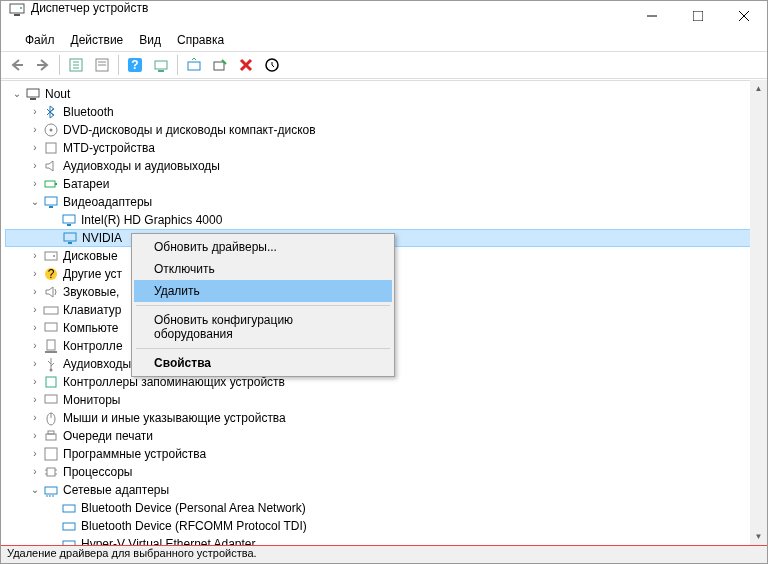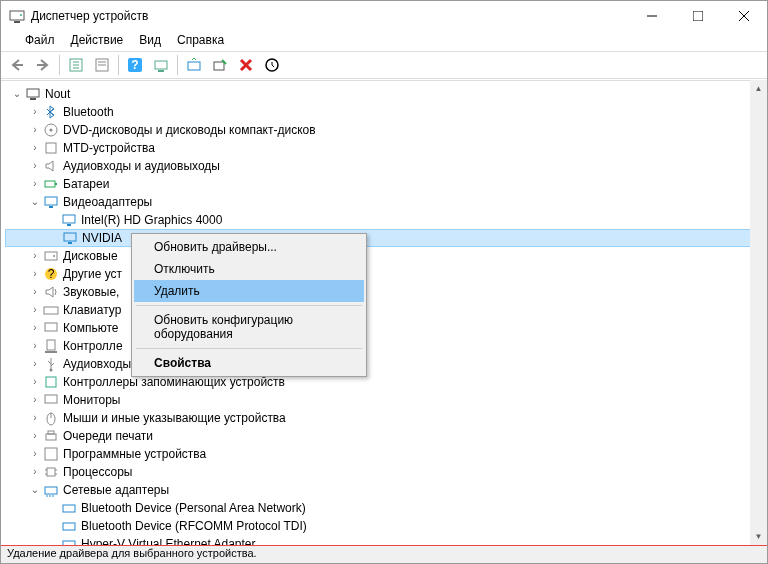--- a/index.html
+++ b/index.html
@@ -1,35 +1,35 @@
 <!DOCTYPE html>
 <html><head>
 <meta charset="utf-8">
 <style>
 * { margin:0; padding:0; box-sizing:border-box; font-family:"Segoe UI",Tahoma,sans-serif; font-size:12px; }
 body { background:#fff; width:768px; height:564px; overflow:hidden; position:relative; border:1px solid #999; }
-.titlebar { height:30px; display:flex; align-items:center; padding:0 0 0 8px; background:#fff; }
+.titlebar { height:30px; display:flex; align-items:flex-start; padding:0 0 0 8px; background:#fff; }
 .titlebar .ticon { width:16px; height:16px; margin-right:6px; }
 .titlebar .title { flex:1; }
 .winbtns { display:flex; height:100%; }
 .winbtn { width:46px; height:30px; display:flex; align-items:center; justify-content:center; }
 .menubar { height:20px; display:flex; gap:0; padding:0 16px; }
 .menubar span { padding:2px 8px; }
 .toolbar { height:28px; border-top:1px solid #ddd; border-bottom:1px solid #ddd; display:flex; align-items:center; padding:0 4px; gap:2px; }
 .tbtn { width:24px; height:24px; display:flex; align-items:center; justify-content:center; border:1px solid transparent; }
 .tbtn svg { width:16px; height:16px; }
 .sep { width:1px; height:20px; background:#ccc; margin:0 2px; }
 .treewrap { position:absolute; top:79px; bottom:18px; left:0; right:0; overflow:hidden; border-top:1px solid #ddd; }
 .tree { padding:4px 0 0 4px; line-height:18px; }
 .node { display:flex; align-items:center; height:18px; white-space:nowrap; }
 .exp { width:16px; height:16px; display:flex; align-items:center; justify-content:center; color:#666; cursor:pointer; font-size:10px; }
 .nicon { width:16px; height:16px; margin-right:4px; flex-shrink:0; }
 .sel { background:#cce8ff; border:1px solid #99d1ff; }
 .l0{padding-left:4px}.l1{padding-left:22px}.l2{padding-left:40px}
-.ctxmenu { position:absolute; left:130px; top:232px; width:236px; background:#f0f0f0; border:1px solid #a0a0a0; box-shadow:2px 2px 4px rgba(0,0,0,.25); padding:2px; z-index:10; }
+.ctxmenu { position:absolute; left:130px; top:232px; width:264px; background:#f0f0f0; border:1px solid #a0a0a0; box-shadow:2px 2px 4px rgba(0,0,0,.25); padding:2px; z-index:10; }
 .ctxitem { padding:4px 20px; }
 .ctxitem.hover { background:#90c8f6; }
 .ctxsep { height:1px; background:#d0d0d0; margin:3px 2px; }
 .status { position:absolute; bottom:0; left:0; right:0; height:18px; border-top:1px solid #ef4444; padding:1px 6px; font-size:11px; background:#f0f0f0; }
 .scrollbar { position:absolute; right:0; top:79px; bottom:18px; width:17px; background:#f0f0f0; }
 .scrollbtn { width:17px; height:17px; display:flex; align-items:center; justify-content:center; background:#f0f0f0; color:#606060; font-size:8px; }
 .scrollbtn.bot { position:absolute; bottom:0; }
 </style>
 </head>
 <body>

